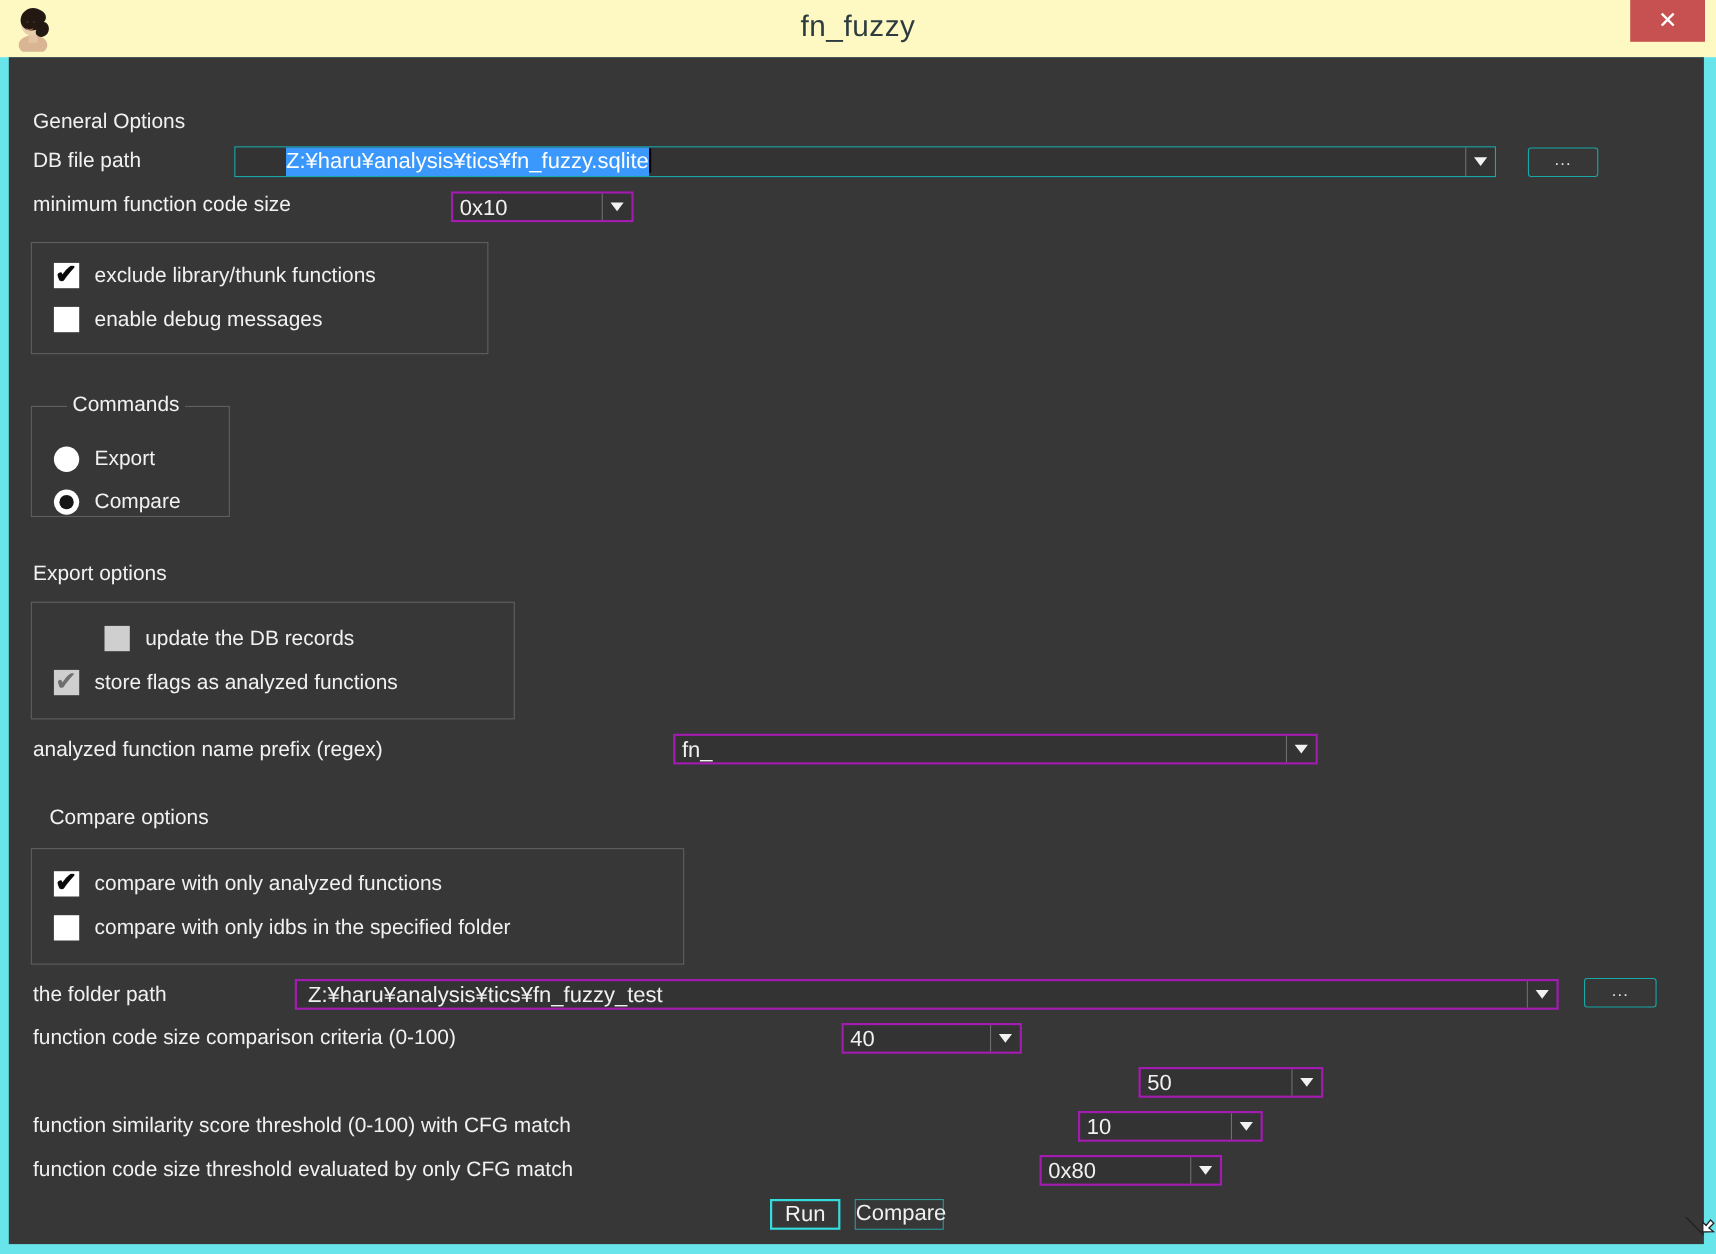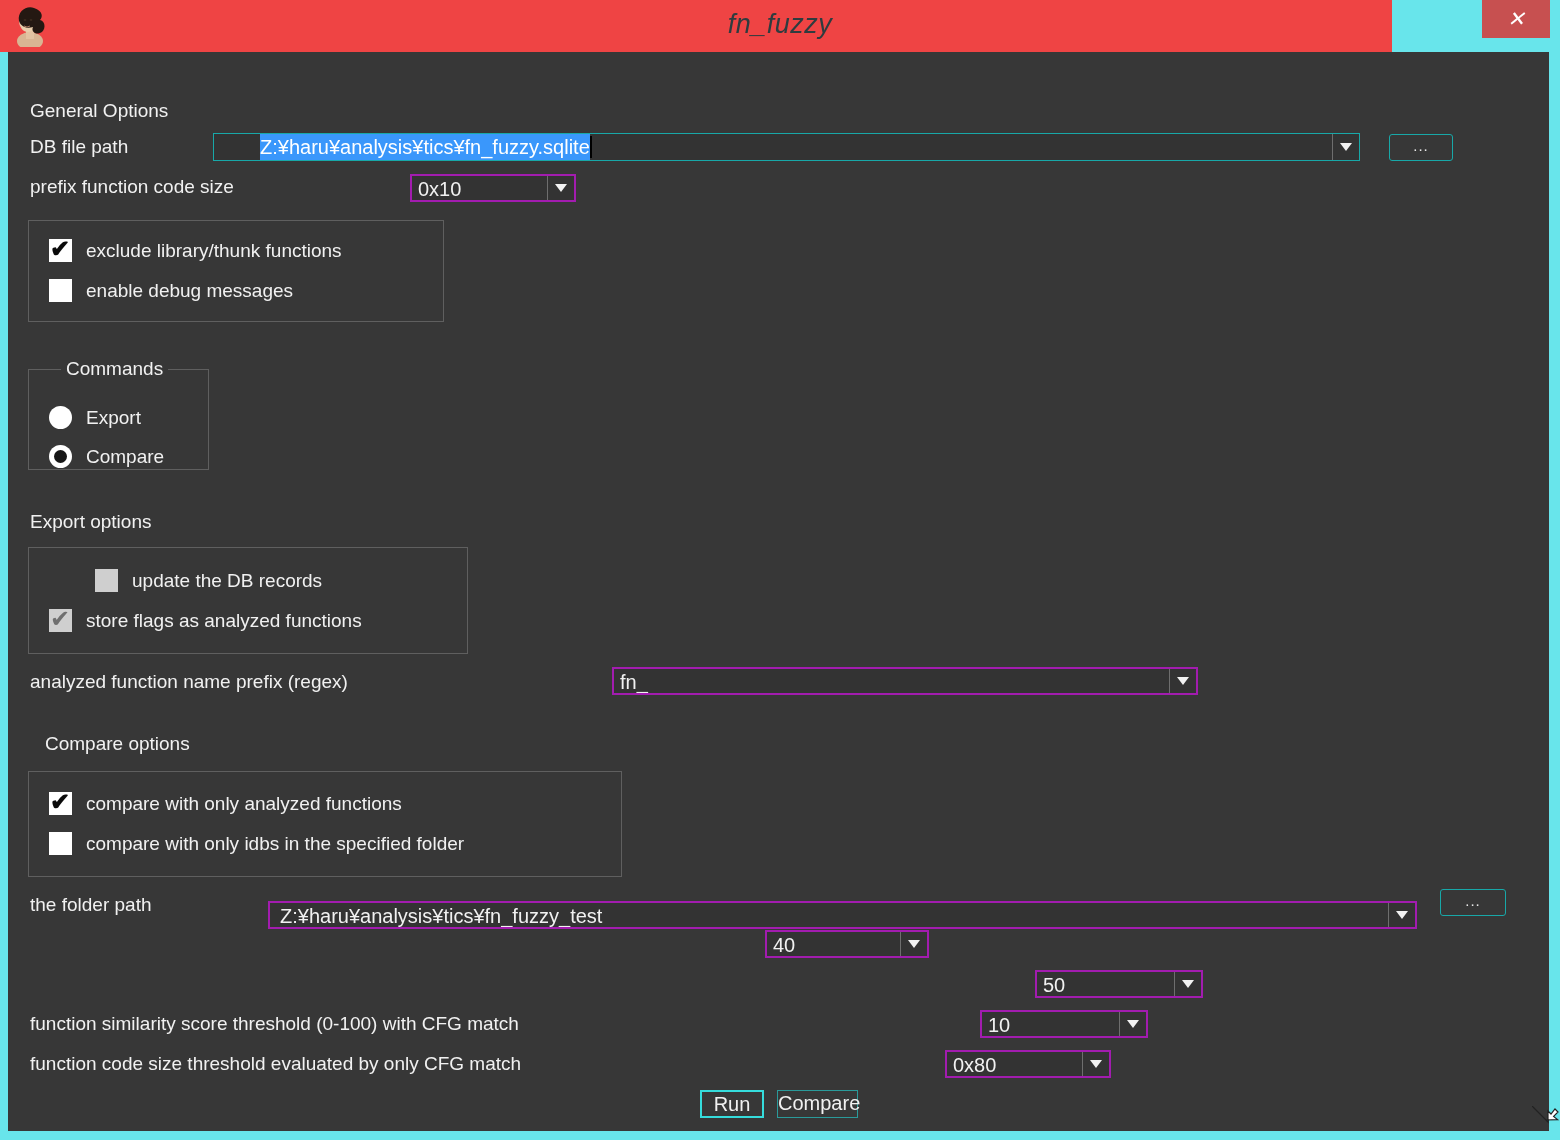--- a/index.html
+++ b/index.html
@@ -2,21 +2,21 @@
 <html><head>
 <meta charset="utf-8">
 <style>
   * { margin:0; padding:0; box-sizing:border-box; }
   html,body { width:1560px; height:1140px; }
   body { font-family:"Liberation Sans", sans-serif; overflow:hidden; }
 
   .frame { position:relative; width:1560px; height:1140px; background:#68e5eb; }
 
   
-  .titlebar { position:absolute; left:0; top:0; width:1392px; height:52px; background:#ef4444;font-style:italic; }
+  .titlebar { position:absolute; left:0; top:0; width:1560px; height:52px; background:#fef9c3; }
   .app-icon { position:absolute; left:13px; top:5px; width:34px; height:42px; }
   .win-title { position:absolute; left:0; top:9px; width:1560px; text-align:center;
                font-size:27px; color:#2e3c3f; letter-spacing:0.5px; }
   .close-btn { position:absolute; left:1482px; top:0; width:68px; height:38px; background:#c75050;
                color:#ffffff; font-size:21px; text-align:center; line-height:38px; cursor:default; }
 
   
   .body-area { position:absolute; left:8px; top:52px; width:1541px; height:1079px; background:#373737;
                color:#f1f1f1; font-size:19px; }
   .lbl { position:absolute; line-height:26px; white-space:nowrap; }
@@ -82,21 +82,21 @@
 
     <div class="lbl" style="left:22px; top:82px;">DB file path</div>
     <div class="combo combo--focus" style="left:205px; top:81px; width:1147px;">
       <span class="combo-text"><span class="sel">Z:¥haru¥analysis¥tics¥fn_fuzzy.sqlite</span><span class="caret"></span></span>
       <span class="combo-arrow">
           <span class="tri"></span>
         </span>
     </div>
     <div class="browse-btn" style="left:1381px; top:82px; width:64px;">...</div>
 
-    <div class="lbl" style="left:22px; top:122px;">prefix function code size</div>
+    <div class="lbl" style="left:22px; top:122px;">minimum function code size</div>
     <div class="combo" style="left:402px; top:122px; width:166px;">
       <span class="combo-text">0x10</span>
       <span class="combo-arrow">
           <span class="tri"></span>
         </span>
     </div>
 
     <div class="groupbox" style="left:20px; top:168px; width:416px; height:102px;">
       <div class="cbrow" style="left:20px; top:18px;">
         <span class="cb">
@@ -156,28 +156,29 @@
           </span>
         <span class="txt">compare with only analyzed functions</span>
       </div>
       <div class="cbrow" style="left:20px; top:60px;">
         <span class="cb"></span>
         <span class="txt">compare with only idbs in the specified folder</span>
       </div>
     </div>
 
     <div class="lbl" style="left:22px; top:840px;">the folder path</div>
-    <div class="combo" style="left:260px; top:838px; width:1149px;margin-top:11px;">
+    <div class="combo" style="left:260px; top:838px; width:1149px;">
       <span class="combo-text" style="padding-left:10px;">Z:¥haru¥analysis¥tics¥fn_fuzzy_test</span>
       <span class="combo-arrow">
           <span class="tri"></span>
         </span>
     </div>
     <div class="browse-btn" style="left:1432px; top:837px; width:66px;">...</div>
 
+    <div class="lbl" style="left:22px; top:879px;">function code size comparison criteria (0-100)</div>
     <div class="combo" style="left:757px; top:878px; width:164px;">
       <span class="combo-text">40</span>
       <span class="combo-arrow">
           <span class="tri"></span>
         </span>
     </div>
 
     <div class="combo" style="left:1027px; top:918px; width:168px;">
       <span class="combo-text">50</span>
       <span class="combo-arrow">

